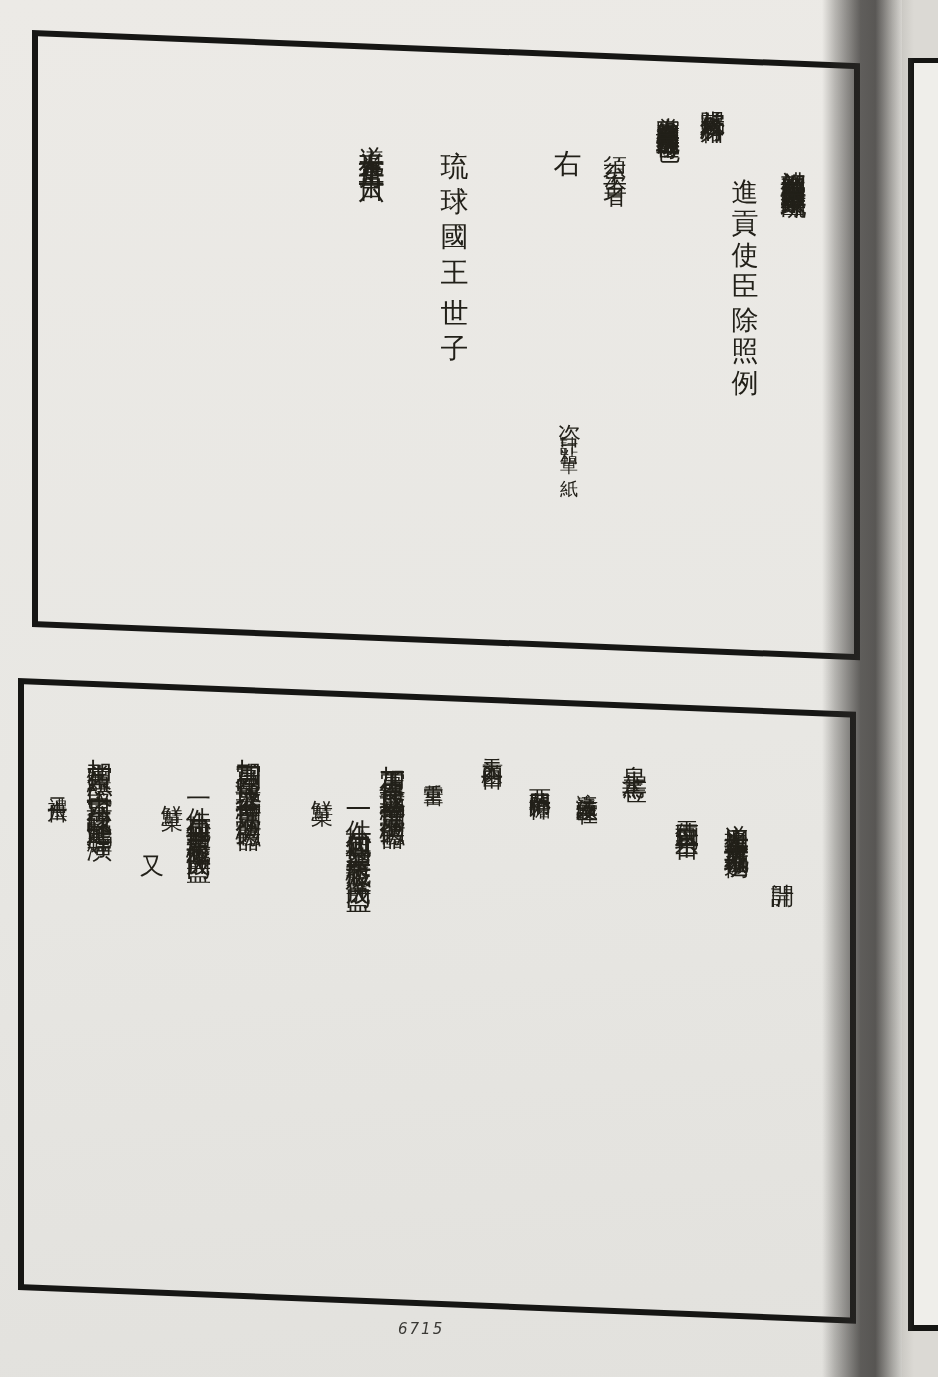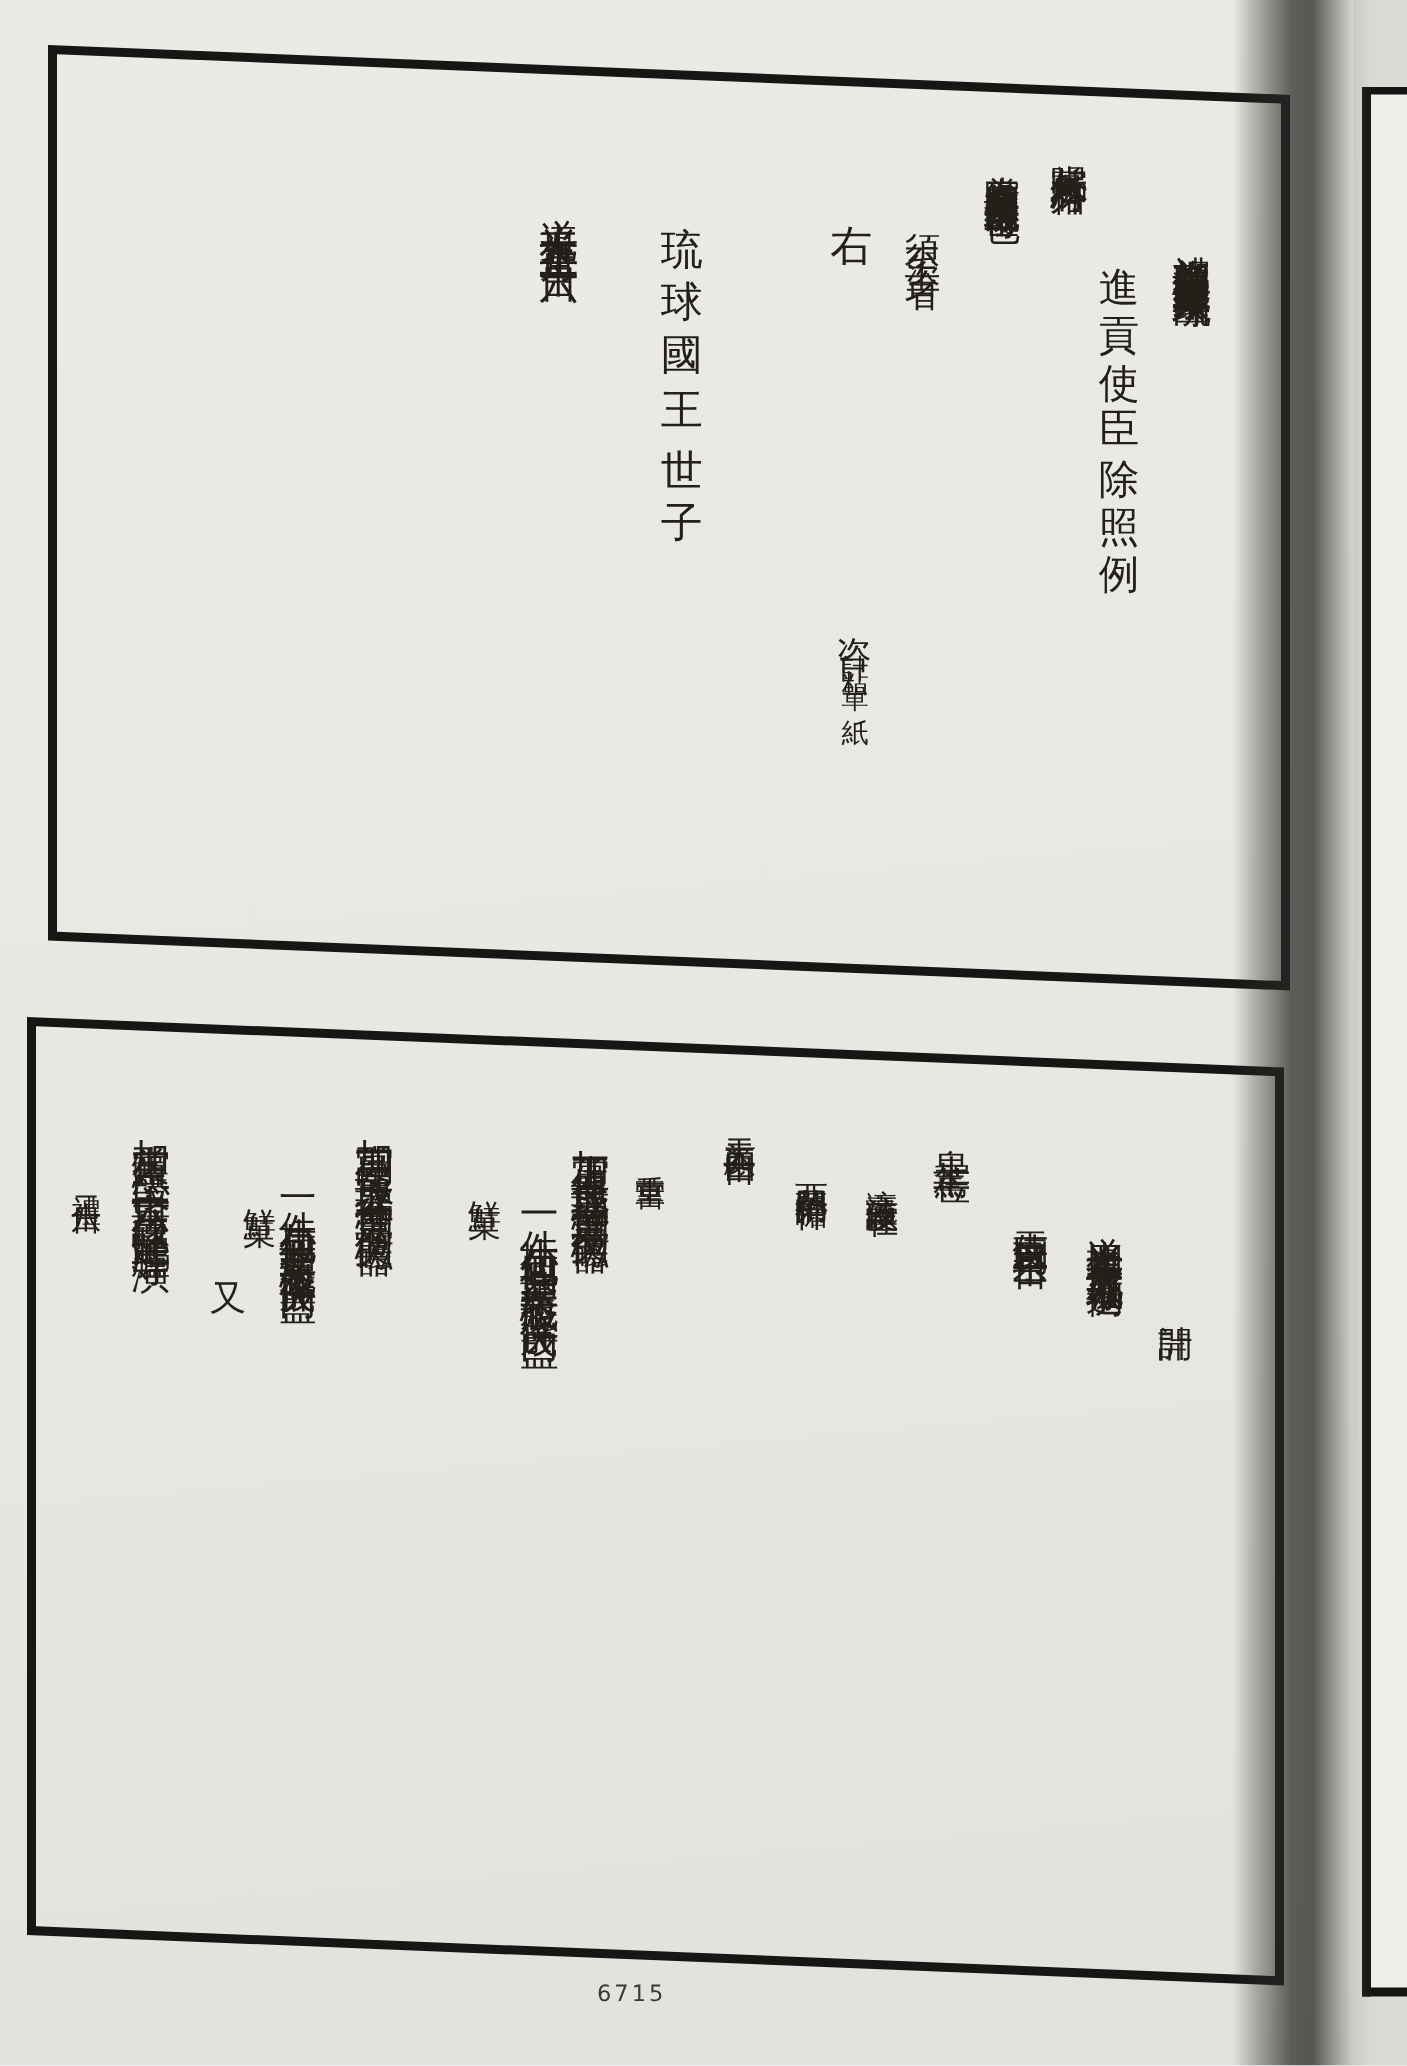--- a/index.html
+++ b/index.html
@@ -55,20 +55,21 @@
     border-top:5px solid #151513;
     border-bottom:6px solid #151513;
     background:#efeeea;
   }
   .page-num{
     position:absolute;
     font-family:"DejaVu Sans","Liberation Sans",sans-serif;
     font-size:15px;
     letter-spacing:2px;
     color:#3a3935;
+    font-style:italic;
   }
   .small-note{font-size:18px;letter-spacing:11px;}
 </style>
 </head>
 <body>
 
 <div id="scan">
 
   <div class="frame" style="left:32px;top:30px;width:816px;height:585px;"></div>
   <div class="frame" style="left:18px;top:678px;width:826px;height:600px;"></div>

